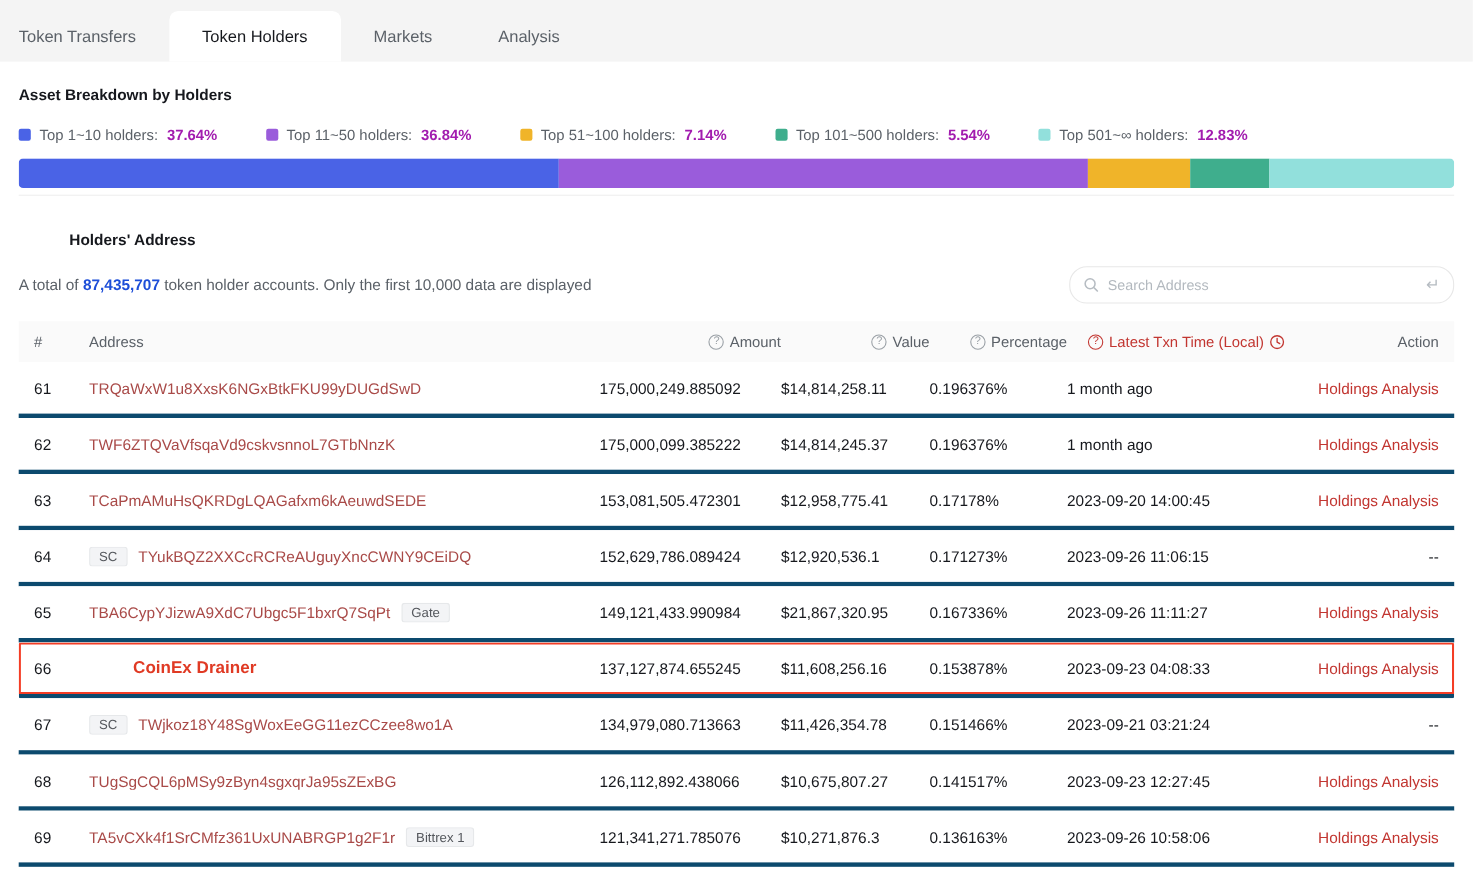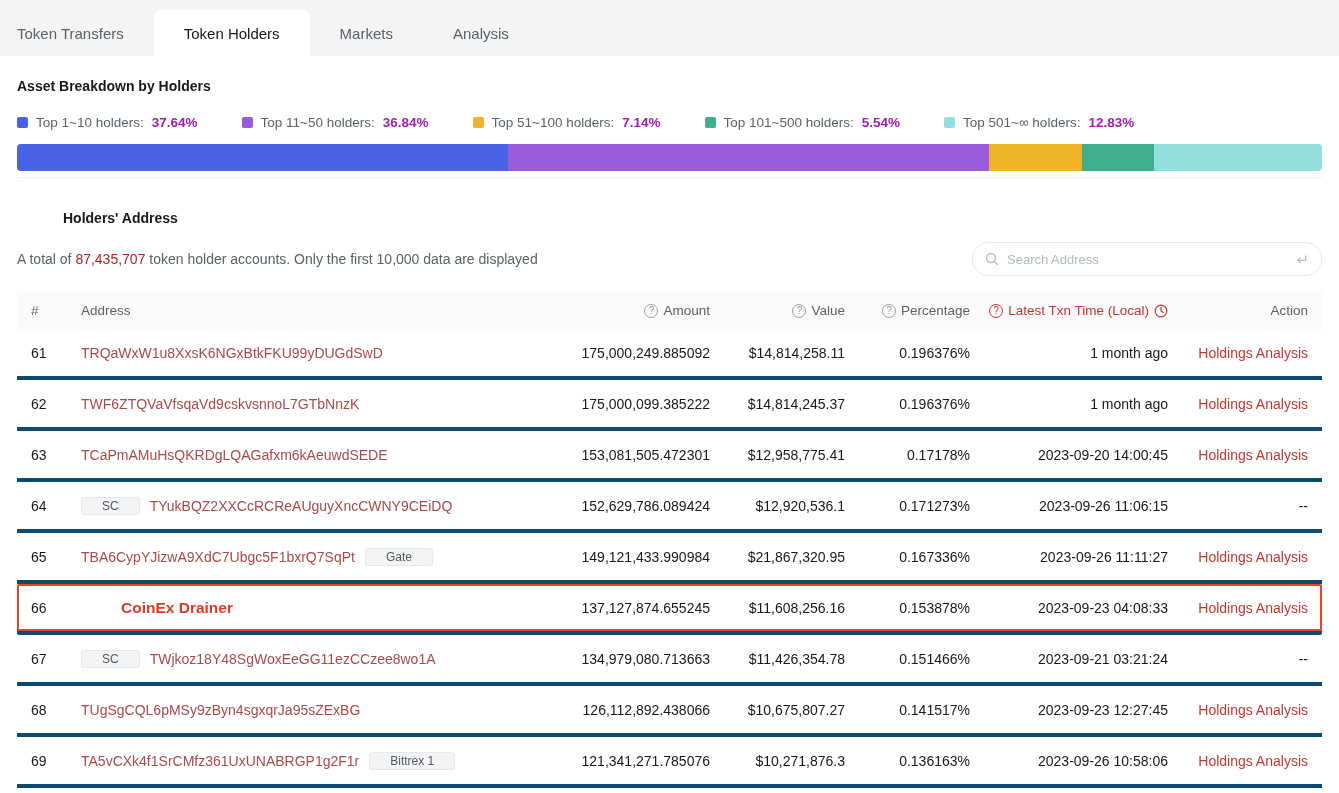--- a/index.html
+++ b/index.html
@@ -70,21 +70,21 @@
 
   
   .holders-title { margin-top: 32px; font-size: 14px; font-weight: 700; padding-left: 46px; }
   .summary-row {
     margin-top: 16px;
     display: flex;
     justify-content: space-between;
     align-items: center;
   }
   .summary { font-size: 14px; color: #5b6168; }
-  .summary .bold-num { color: #b91c1c; font-weight: 400; }
+  .summary .bold-num { color: #1d4ed8; font-weight: 700; }
   .search-box {
     width: 350px;
     height: 34px;
     border: 1px solid #e8e8e8;
     border-radius: 16px;
     display: flex;
     align-items: center;
     gap: 8px;
     padding: 0 12px;
     background: #fff;
@@ -137,30 +137,30 @@
     border-bottom: 4px solid #0c4a6e;
     font-size: 14px;
     color: #16181d;
     background: #fff;
   }
   .tr.highlight {
     box-shadow: inset 0 0 0 2px #f43d25;
     border-radius: 2px;
   }
   .td { white-space: nowrap; overflow: hidden; }
-  .td.num { text-align: right; }
+  .td.num { }
   .td.addr { display: flex; align-items: center; min-width: 0; }
   .addr-link { color: #a94a48; }
   .action { text-align: right; }
   .action-link { color: #c23631; }
   .badge {
     background: #f3f4f6;
     border: 1px solid #e6e8ea;
     border-radius: 3px;
-    padding: 1px 20px;
+    padding: 1px 8px;
     font-size: 12px;
     color: #54575c;
     flex: 0 0 auto;
   }
   .badge.sc { margin-right: 10px; }
   .badge.tag { margin-left: 10px; }
   .note {
     margin-left: 40px;
     font-size: 15.5px;
     font-weight: 700;

